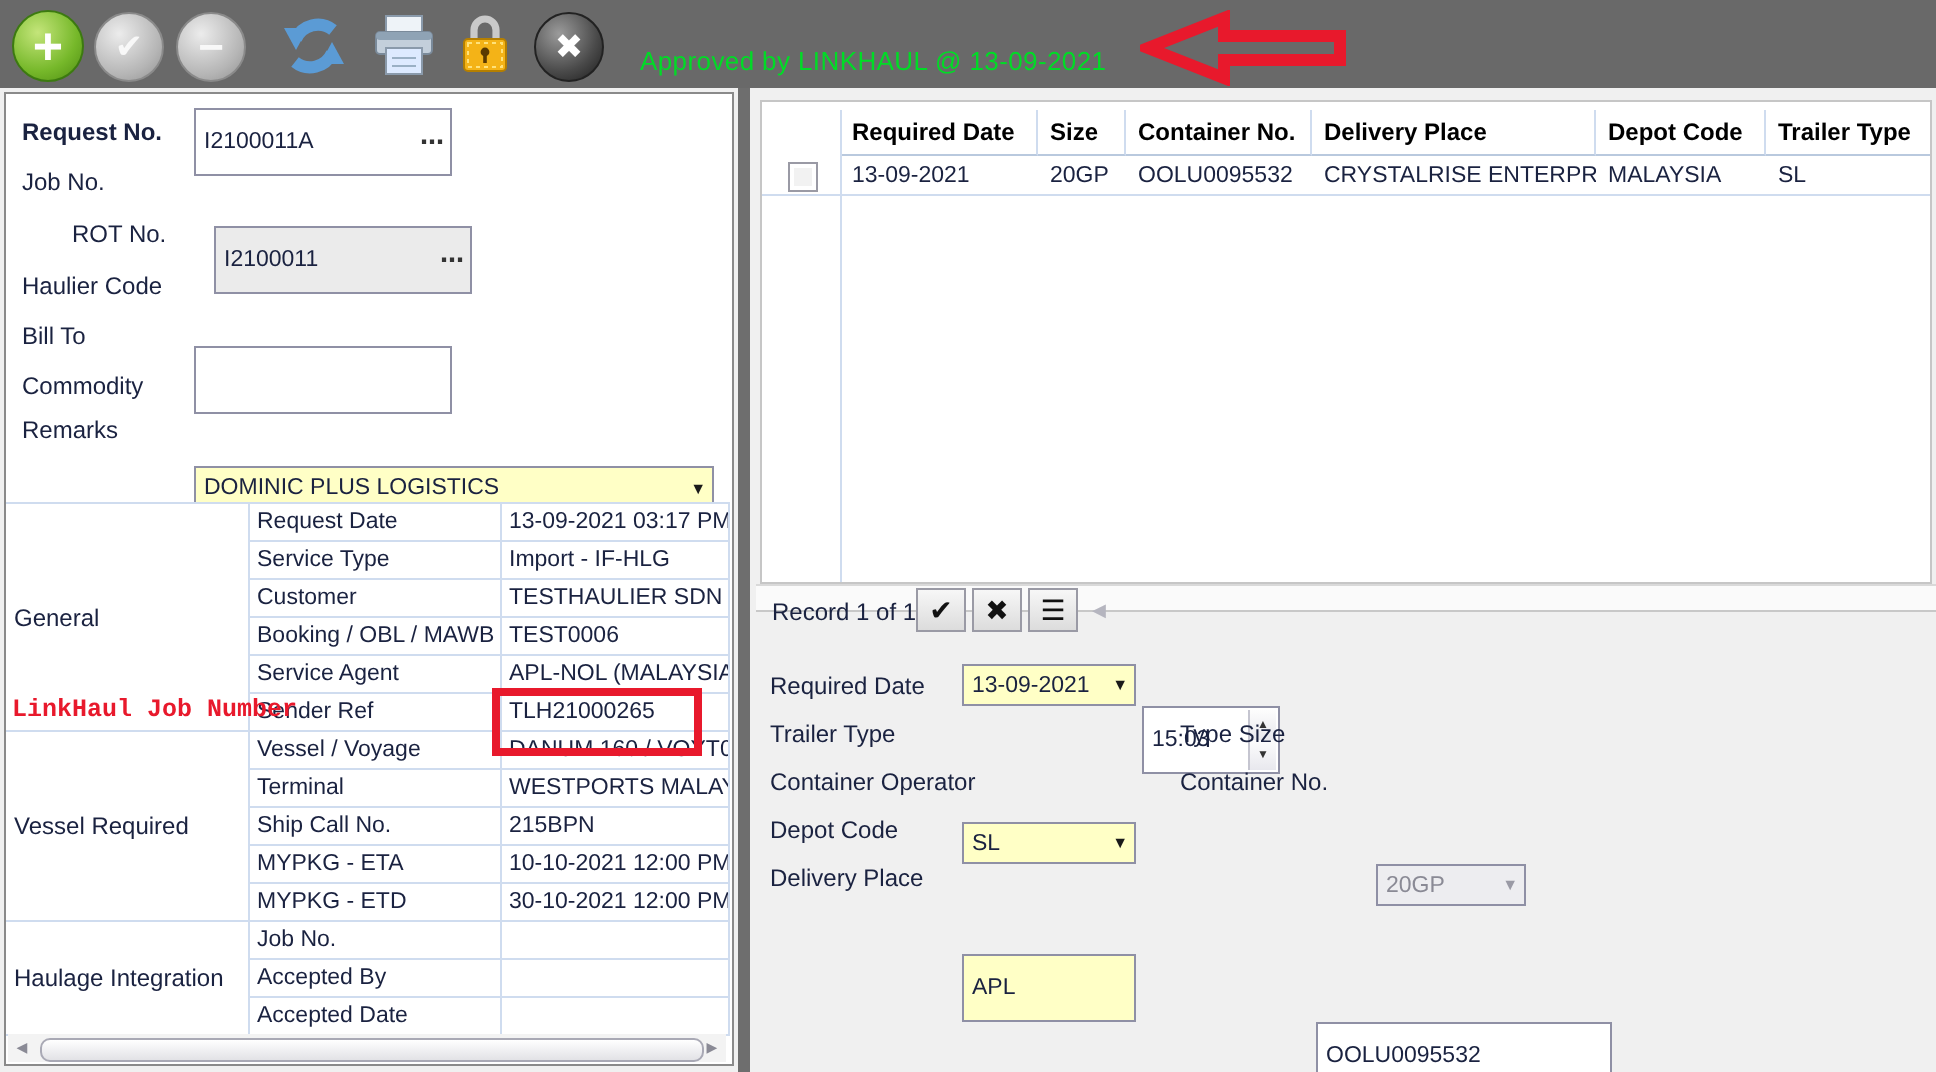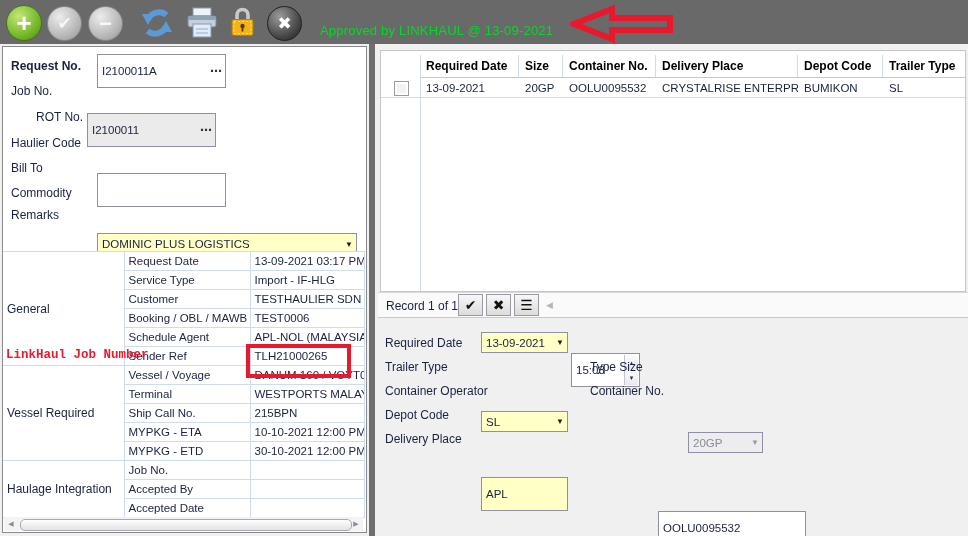--- a/index.html
+++ b/index.html
@@ -73,21 +73,21 @@
   .ghead{position:absolute;top:4px;left:0;height:23px;display:flex;align-items:center;
     font-weight:bold;color:#000;font-size:12px;border-bottom:1px solid #b9c9de;
     box-sizing:border-box;padding-left:6px;border-right:1px solid #cfdcef;}
   .gcell{position:absolute;top:27px;height:20px;display:flex;align-items:center;
     font-size:11.5px;color:#1a2240;box-sizing:border-box;padding-left:6px;
     border-bottom:1px solid #cfdcef;white-space:nowrap;overflow:hidden;}
   .indline{position:absolute;left:39px;top:4px;bottom:0;width:0;border-left:1px solid #cfdcef;}
   .gcheck{position:absolute;left:13px;top:30px;width:13px;height:13px;background:#f2f2f2;
     border:1px solid #9a9aa5;box-shadow:inset 0 0 0 2px #fff;cursor:pointer;}
   
-  .recbar{left:0px;top:246px;width:590px;height:26px;background:#fafafa;
+  .recbar{left:0px;top:246px;width:590px;height:14px;background:#fafafa;
     border-top:1px solid #d9d9d9;border-bottom:1px solid #c8c8c8;box-sizing:border-box;}
   .recbtn{position:absolute;top:1px;width:25px;height:22px;
     background:linear-gradient(#f7f7f7,#dcdcdc);border:1px solid #9a9aa5;
     display:flex;align-items:center;justify-content:center;font-size:14px;font-weight:bold;
     color:#111;cursor:pointer;box-sizing:border-box;}
   .rectext{position:absolute;left:8px;top:0;height:26px;display:flex;align-items:center;
     font-size:12px;color:#1a2240;}
   
   .spin{position:absolute;right:1px;top:1px;bottom:1px;width:13px;display:flex;
     flex-direction:column;border-left:1px solid #c5c5d0;}
@@ -141,21 +141,21 @@
 
 <div class="abs panel-left">
 
   <div class="abs flabel" style="left:8px;top:12px;font-weight:bold;">Request No.</div>
   <div class="abs tb-input" style="left:94px;top:7px;width:129px;height:21px;">
     <span>I2100011A</span>
     <span class="dots">⋯</span>
   </div>
 
   <div class="abs flabel" style="left:8px;top:37px;">Job No.</div>
-  <div class="abs tb-input ro" style="left:84px;top:32px;width:129px;height:22px;">
+  <div class="abs tb-input ro" style="left:104px;top:32px;width:129px;height:22px;">
     <span>I2100011</span>
     <span class="dots">⋯</span>
   </div>
 
   <div class="abs flabel" style="left:8px;top:63px;margin-left:25px;">ROT No.</div>
   <div class="abs tb-input" style="left:94px;top:58px;width:129px;height:22px;">
     <span></span>
   </div>
 
   <div class="abs flabel" style="left:8px;top:89px;">Haulier Code</div>
@@ -201,21 +201,21 @@
         </tr>
     <tr>
       <td>Customer</td>
       <td>TESTHAULIER SDN BH</td>
         </tr>
     <tr>
       <td>Booking / OBL / MAWB</td>
       <td>TEST0006</td>
         </tr>
     <tr>
-      <td>Schedule Agent</td>
+      <td>Service Agent</td>
       <td>APL-NOL (MALAYSIA.</td>
         </tr>
     <tr>
       <td>Sender Ref</td>
       <td>TLH21000265</td>
         </tr>
     <tr>
       <td class="grp" rowspan="5">Vessel Required</td>
       <td>Vessel / Voyage</td>
       <td>DANUM 160 / VOYT00</td>
@@ -273,21 +273,21 @@
     <div class="ghead" style="left:502px;width:82px;border-right:none;">Trailer Type</div>
 
     <div class="indline"></div>
     <div class="gcell" style="left:0;width:39px;border-bottom:1px solid #cfdcef;"></div>
     <div class="gcheck"></div>
 
     <div class="gcell" style="left:39px;width:99px;">13-09-2021</div>
     <div class="gcell" style="left:138px;width:44px;">20GP</div>
     <div class="gcell" style="left:182px;width:93px;">OOLU0095532</div>
     <div class="gcell" style="left:275px;width:142px;">CRYSTALRISE ENTERPRISE</div>
-    <div class="gcell" style="left:417px;width:85px;">BUMIKON</div>
+    <div class="gcell" style="left:417px;width:85px;">MALAYSIA</div>
     <div class="gcell" style="left:502px;width:82px;">SL</div>
   </div>
 
   <div class="abs recbar">
     <div class="rectext">Record 1 of 1</div>
     <div class="recbtn" style="left:80px;">✔</div>
     <div class="recbtn" style="left:108px;">✖</div>
     <div class="recbtn" style="left:136px;">☰</div>
     <div style="position:absolute;left:168px;top:7px;font-size:9px;color:#b5b5bf;">◀</div>
   </div>

